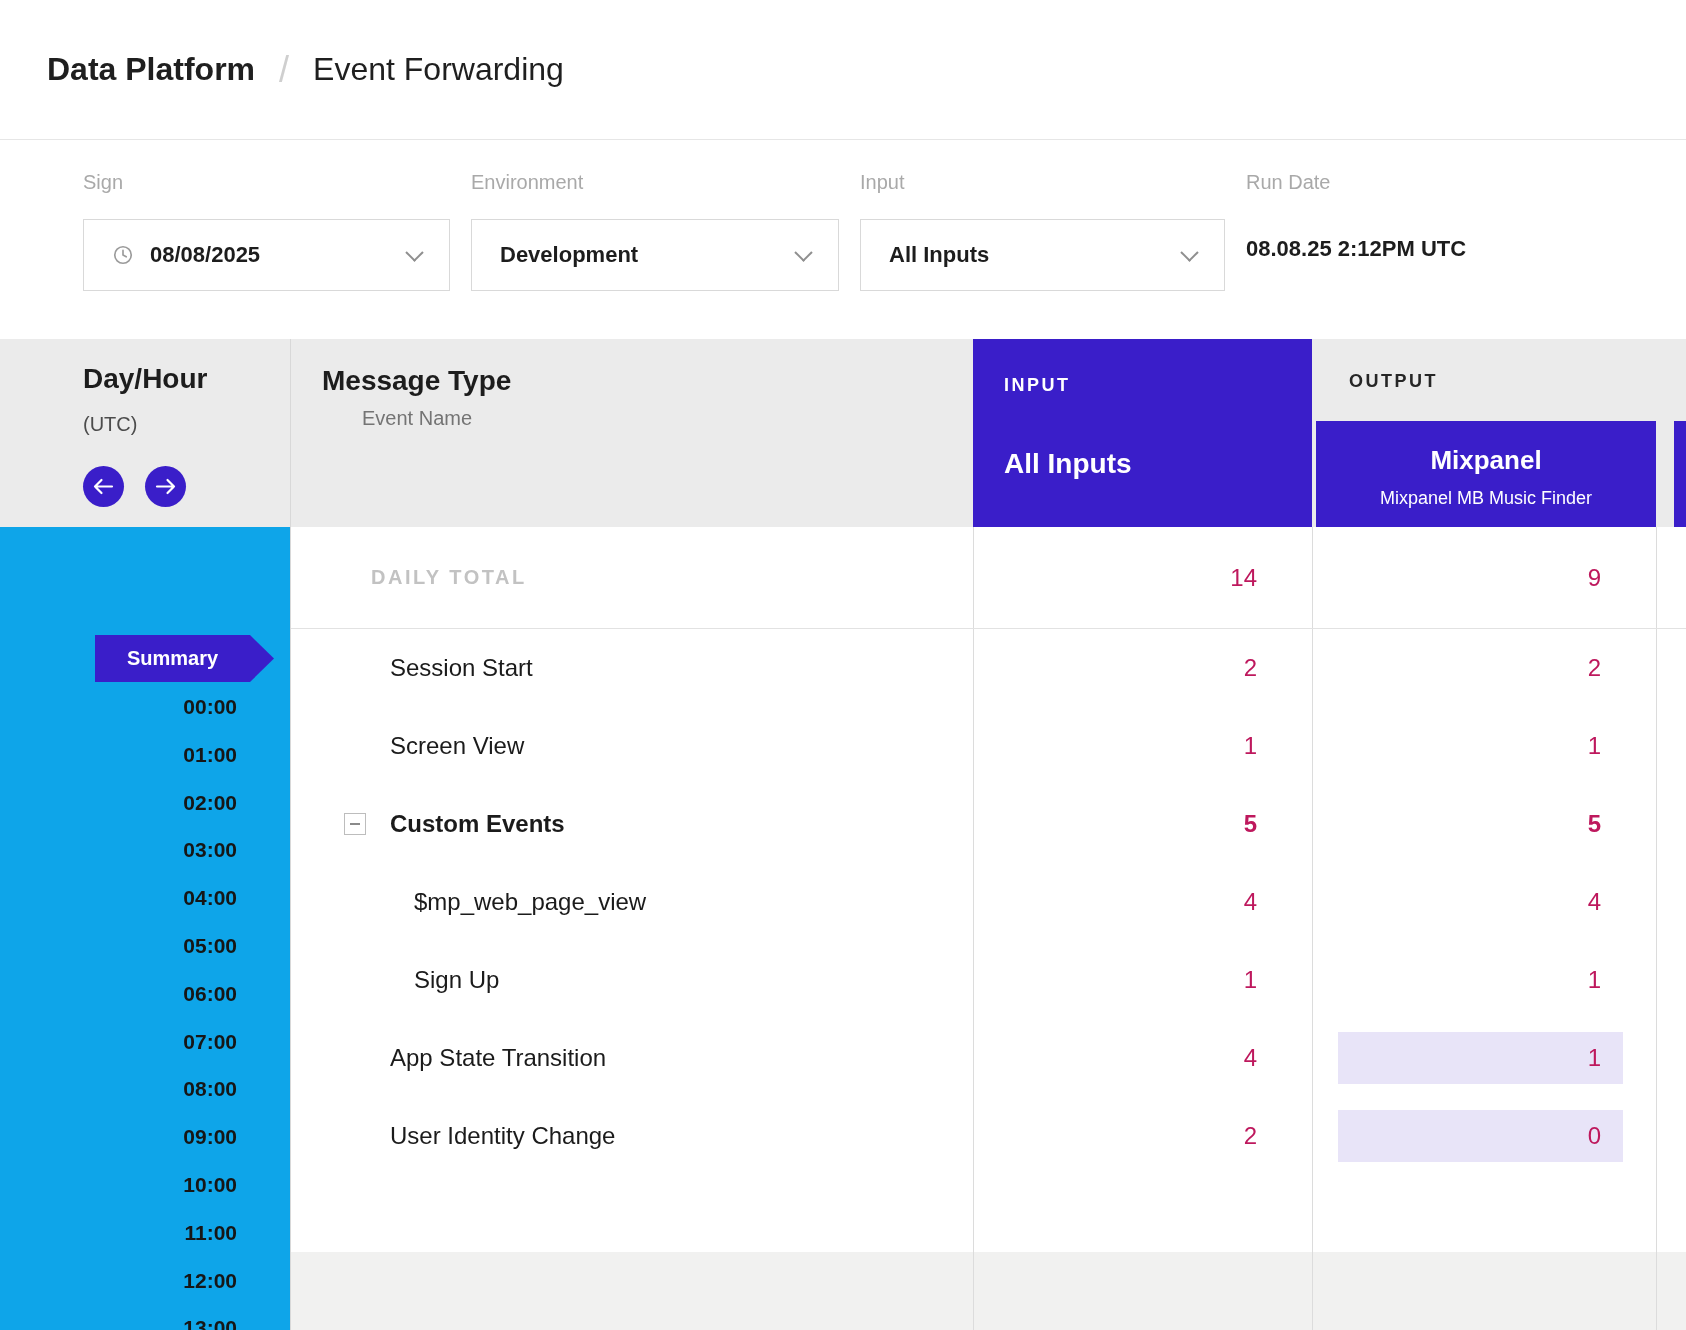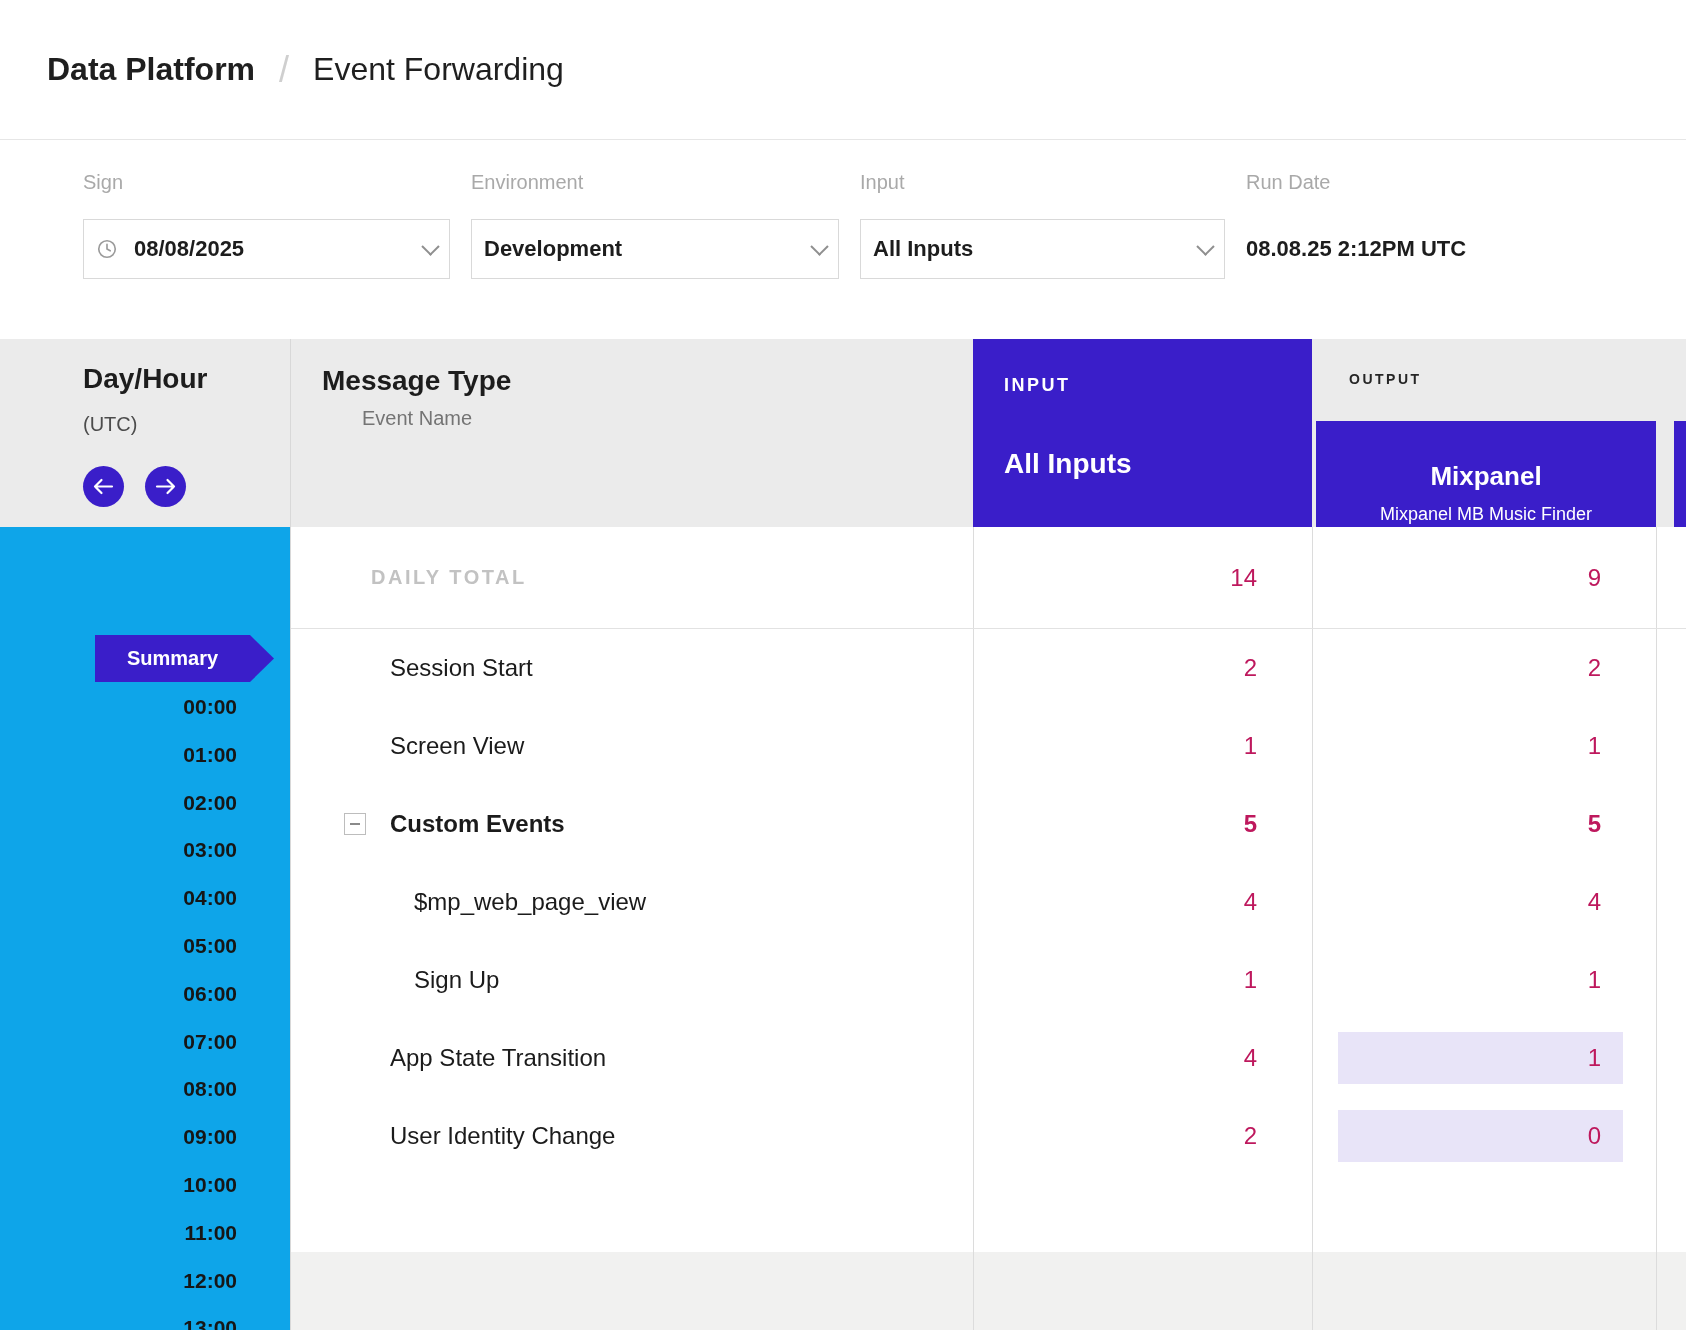--- a/index.html
+++ b/index.html
@@ -16,22 +16,22 @@
           display:flex;align-items:center;padding-left:47px;background:#fff;}
   .crumb-section{font-size:32px;font-weight:600;color:#1f1f1f;cursor:pointer;}
   .crumb-sep{font-size:36px;font-weight:300;color:#cfcfcf;margin:0 24px;}
   .crumb-page{font-size:32px;font-weight:500;color:#1f1f1f;}
 
   
   .filters{position:absolute;top:141px;left:83px;right:0;height:198px;display:flex;gap:21px;padding-top:30px;}
   .fgroup{display:flex;flex-direction:column;}
   .fg-date{width:367px;} .fg-env{width:368px;} .fg-input{width:365px;}
   .flabel{font-size:20px;line-height:22px;color:#a9a9a9;margin-bottom:26px;}
-  .fbox{height:60px;border:1px solid #d9d9d9;background:#fff;display:flex;align-items:center;
-        padding:0 12px;cursor:pointer;}
+  .fbox{height:72px;border:1px solid #d9d9d9;background:#fff;display:flex;align-items:center;
+        padding:0 28px;cursor:pointer;}
   .fvalue{font-size:22px;font-weight:700;color:#1d1d1d;}
   .clock{width:22px;height:22px;margin-right:16px;flex:none;}
   .chevron{width:13px;height:13px;border-right:2px solid #8f8f8f;border-bottom:2px solid #8f8f8f;
            transform:rotate(45deg) translate(-2px,-2px);margin-left:auto;flex:none;}
   .run-value{height:60px;display:flex;align-items:center;font-size:22px;font-weight:700;color:#1d1d1d;}
 
   
   .grid-header{position:absolute;top:339px;left:0;width:1686px;height:188px;background:#ebebeb;}
   .dayhour-head{position:absolute;left:83px;top:24px;}
   .dh-title{font-size:28px;font-weight:700;color:#1d1d1d;}
@@ -40,24 +40,24 @@
   .nav-btn{width:41px;height:41px;border-radius:50%;background:var(--accent);border:none;
            display:flex;align-items:center;justify-content:center;cursor:pointer;}
   .nav-btn svg{width:21px;height:17px;}
   .msgtype-head{position:absolute;left:322px;top:26px;}
   .mt-title{font-size:28px;font-weight:700;color:#1d1d1d;}
   .mt-sub{font-size:20px;color:#747474;margin-top:10px;margin-left:40px;}
   .input-block{position:absolute;left:973px;top:0;width:339px;height:188px;background:var(--accent);
                color:#fff;padding-left:31px;cursor:pointer;}
   .ib-label{font-size:18px;font-weight:700;letter-spacing:2.5px;margin-top:36px;}
   .ib-title{font-size:28px;font-weight:700;margin-top:52px;}
-  .output-label{position:absolute;left:1349px;top:32px;font-size:14px;font-weight:700;
+  .output-label{position:absolute;left:1349px;top:32px;font-size:18px;font-weight:700;
                 letter-spacing:2.5px;color:#262626;}
   .mixpanel-block{position:absolute;left:1316px;top:82px;width:340px;height:106px;background:var(--accent);
-                  color:#fff;text-align:center;padding-top:40px;cursor:pointer;}
+                  color:#fff;text-align:center;padding-top:24px;cursor:pointer;}
   .mx-title{font-size:26px;font-weight:700;}
   .mx-sub{font-size:18px;margin-top:12px;}
   .next-block{position:absolute;left:1674px;top:82px;width:12px;height:106px;background:var(--accent);}
 
   
   .grid-body{position:absolute;top:527px;left:0;right:0;bottom:0;}
   .leftcol{position:absolute;left:0;top:0;width:290px;height:803px;background:#0ea5e9;}
   .summary-badge{position:absolute;left:95px;top:108px;width:179px;height:47px;background:var(--accent);
                  clip-path:polygon(0 0, calc(100% - 24px) 0, 100% 50%, calc(100% - 24px) 100%, 0 100%);
                  color:#fff;font-size:20px;font-weight:700;display:flex;align-items:center;

